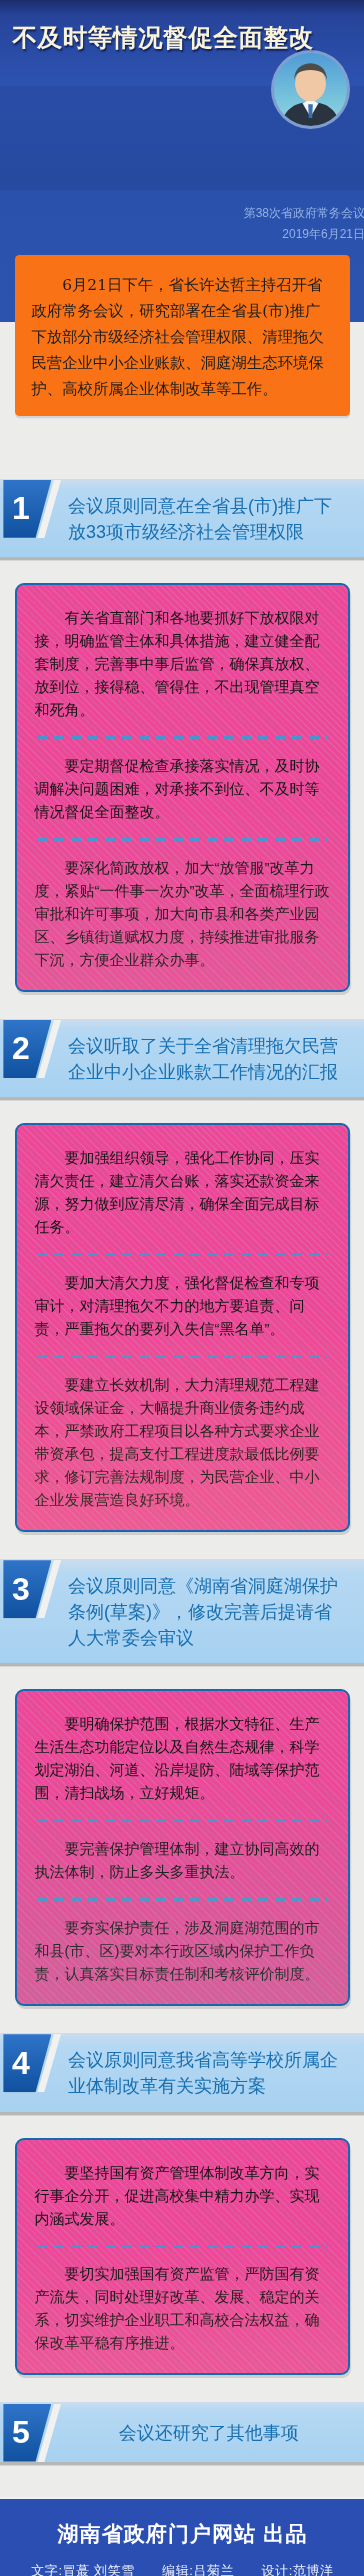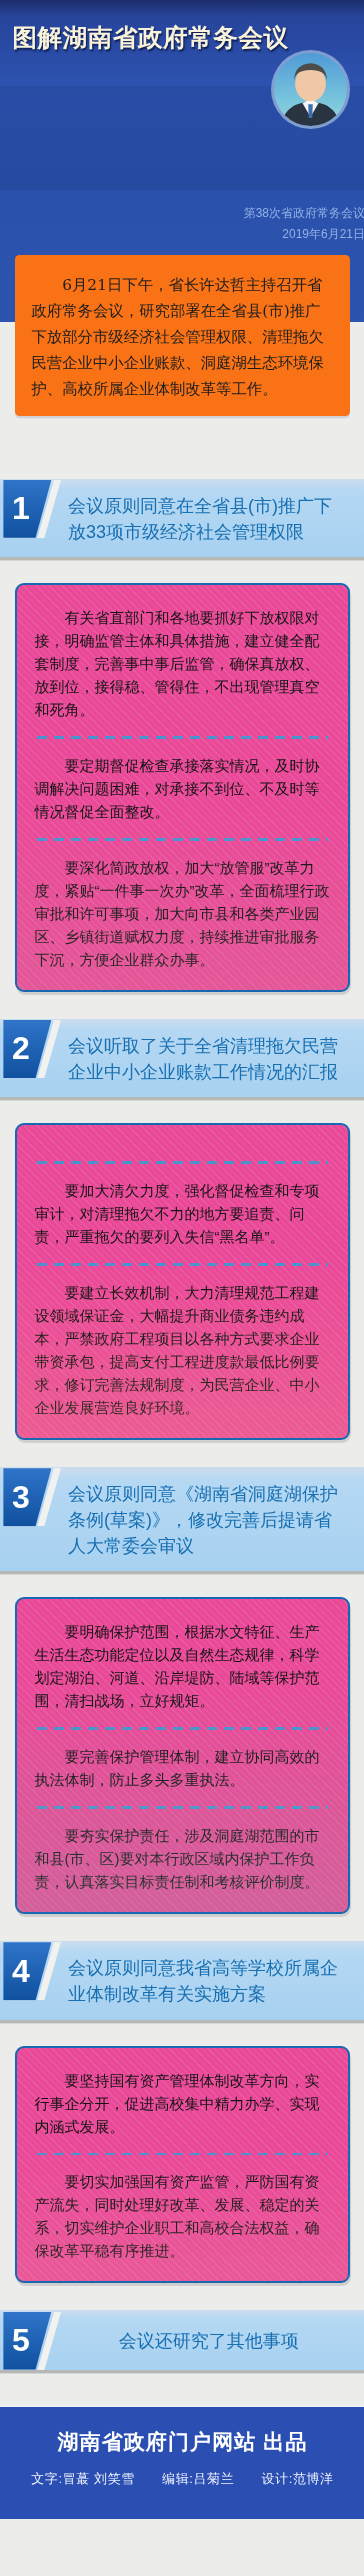--- a/index.html
+++ b/index.html
@@ -68,21 +68,21 @@
     padding:20.5px 11.4px 17px;text-align:center;}
   .footer-producer{margin:0 0 11.4px;color:#ffffff;font-size:21px;font-weight:bold;letter-spacing:1.1px;}
   .footer-credits{margin:14px;color:#eef2ff;font-size:13px;letter-spacing:0.6px;}
 </style>
 </head>
 <body>
 
 <div class="page">
 
   <div class="header">
-    <h1 class="header-title">图解湖南省政府常务会议</h1>
+    <h1 class="header-title">不及时等情况督促全面整改</h1>
     <div class="photo-ring">
       <div class="photo">
         <svg viewBox="0 0 128 128" width="73" height="73">
           <ellipse cx="64" cy="54" rx="27" ry="31" fill="#f0c8a6"></ellipse>
           <path d="M35 48 Q36 20 64 18 Q92 20 93 48 Q90 30 64 30 Q38 30 35 48 Z" fill="#4c4c4a"></path>
           <path d="M12 128 C18 96 40 86 64 86 C88 86 110 96 116 128 Z" fill="#2a3340"></path>
           <path d="M50 88 L64 112 L78 88 L70 84 L58 84 Z" fill="#f4f6f8"></path>
           <path d="M60 90 L68 90 L67 114 L61 114 Z" fill="#3a6fb0"></path>
         </svg>
       </div>
@@ -119,20 +119,21 @@
 
   <section class="section s2">
     <div class="band">
       <div class="band-slash"></div>
       <div class="badge">
         <span class="badge-num">2</span>
       </div>
       <h2 class="band-title">会议听取了关于全省清理拖欠民营企业中小企业账款工作情况的汇报</h2>
     </div>
   <div class="content-box">
+          <p>要加强组织领导，强化工作协同，压实清欠责任，建立清欠台账，落实还款资金来源，努力做到应清尽清，确保全面完成目标任务。</p>
           <div class="dash-divider"></div>
           <p>要加大清欠力度，强化督促检查和专项审计，对清理拖欠不力的地方要追责、问责，严重拖欠的要列入失信“黑名单”。</p>
           <div class="dash-divider"></div>
           <p>要建立长效机制，大力清理规范工程建设领域保证金，大幅提升商业债务违约成本，严禁政府工程项目以各种方式要求企业带资承包，提高支付工程进度款最低比例要求，修订完善法规制度，为民营企业、中小企业发展营造良好环境。</p>
         </div>
       </section>
 
   <section class="section s3">
     <div class="band">
       <div class="band-slash"></div>

